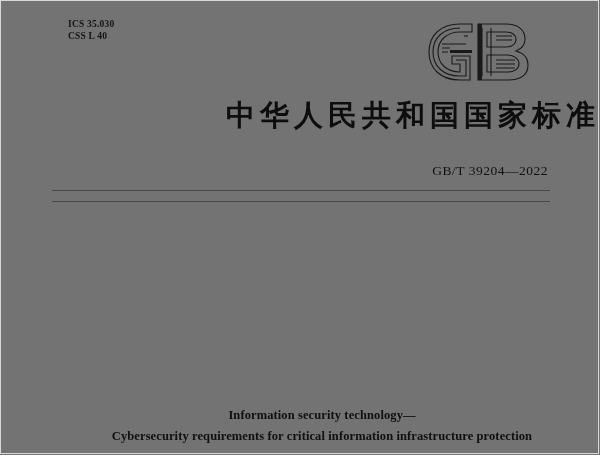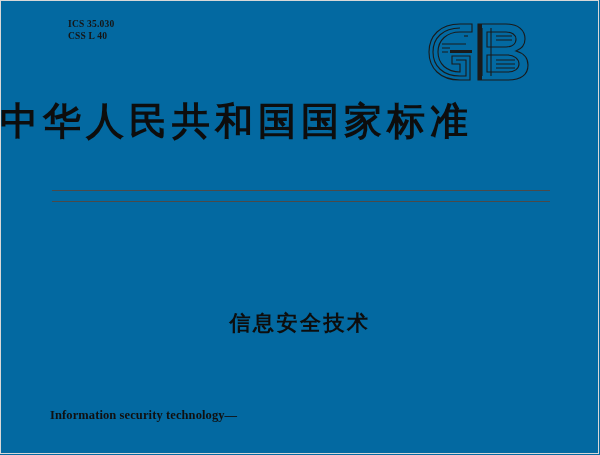--- a/index.html
+++ b/index.html
@@ -4,21 +4,21 @@
 <style>
   html, body {
     margin: 0;
     padding: 0;
     background: #ffffff;
   }
   .page {
     position: relative;
     width: 600px;
     height: 455px;
-    background: #0369a1;
+    background: #737373;
     overflow: hidden;
     font-family: "Liberation Serif", serif;
     color: #111;
   }
   
   .page-frame {
     position: absolute;
     top: 0; left: 0;
     width: 599px;
     height: 454px;
@@ -49,24 +49,24 @@
     width: 120px;
     height: 68px;
   }
 
   
   .cn-title {
     position: absolute;
     left: 0;
     right: 0;
     top: 96px;
-    text-align: left;
+    text-align: right;
     font-family: "DejaVu Serif", "Liberation Serif", serif;
     font-weight: bold;
-    font-size: 38px;
+    font-size: 29px;
     letter-spacing: 5px;
     color: #0d0d0d;
     white-space: nowrap;
   }
 
   
   .std-number {
     position: absolute;
     right: 52px;
     top: 163px;
@@ -101,24 +101,24 @@
     font-size: 21px;
     letter-spacing: 2.5px;
     line-height: 36px;
     color: #0d0d0d;
     white-space: nowrap;
   }
 
   
   .subject-en {
     position: absolute;
-    left: 6px;
+    left: 0;
     right: 0;
     top: 405px;
-    text-align: left;
+    text-align: center;
     margin-left: 44px;
   }
   .subject-en .line {
     font-family: "Liberation Serif", serif;
     font-weight: bold;
     font-size: 12.5px;
     line-height: 21px;
     letter-spacing: 0.1px;
     color: #101010;
     white-space: nowrap;
@@ -154,25 +154,26 @@
       </g>
       <g fill="#1a1a1a">
         <rect x="30" y="32" width="22" height="3"></rect>
         <rect x="58" y="6" width="4" height="56"></rect>
       </g>
     </svg>
   </div>
 
   <div class="cn-title">中华人民共和国国家标准</div>
 
+  <div class="std-number">GB/T 39204—2022</div>
 
   <div class="rule rule-top"></div>
   <div class="rule rule-bottom"></div>
 
   <div class="subject">
-    <div class="line">信息安全技术</div>
   </div>
 
   <div class="subject-en">
     <div class="line">Information security technology—</div>
+    <div class="line">Cybersecurity requirements for critical information infrastructure protection</div>
   </div>
 
 </div>
 
 </body></html>

